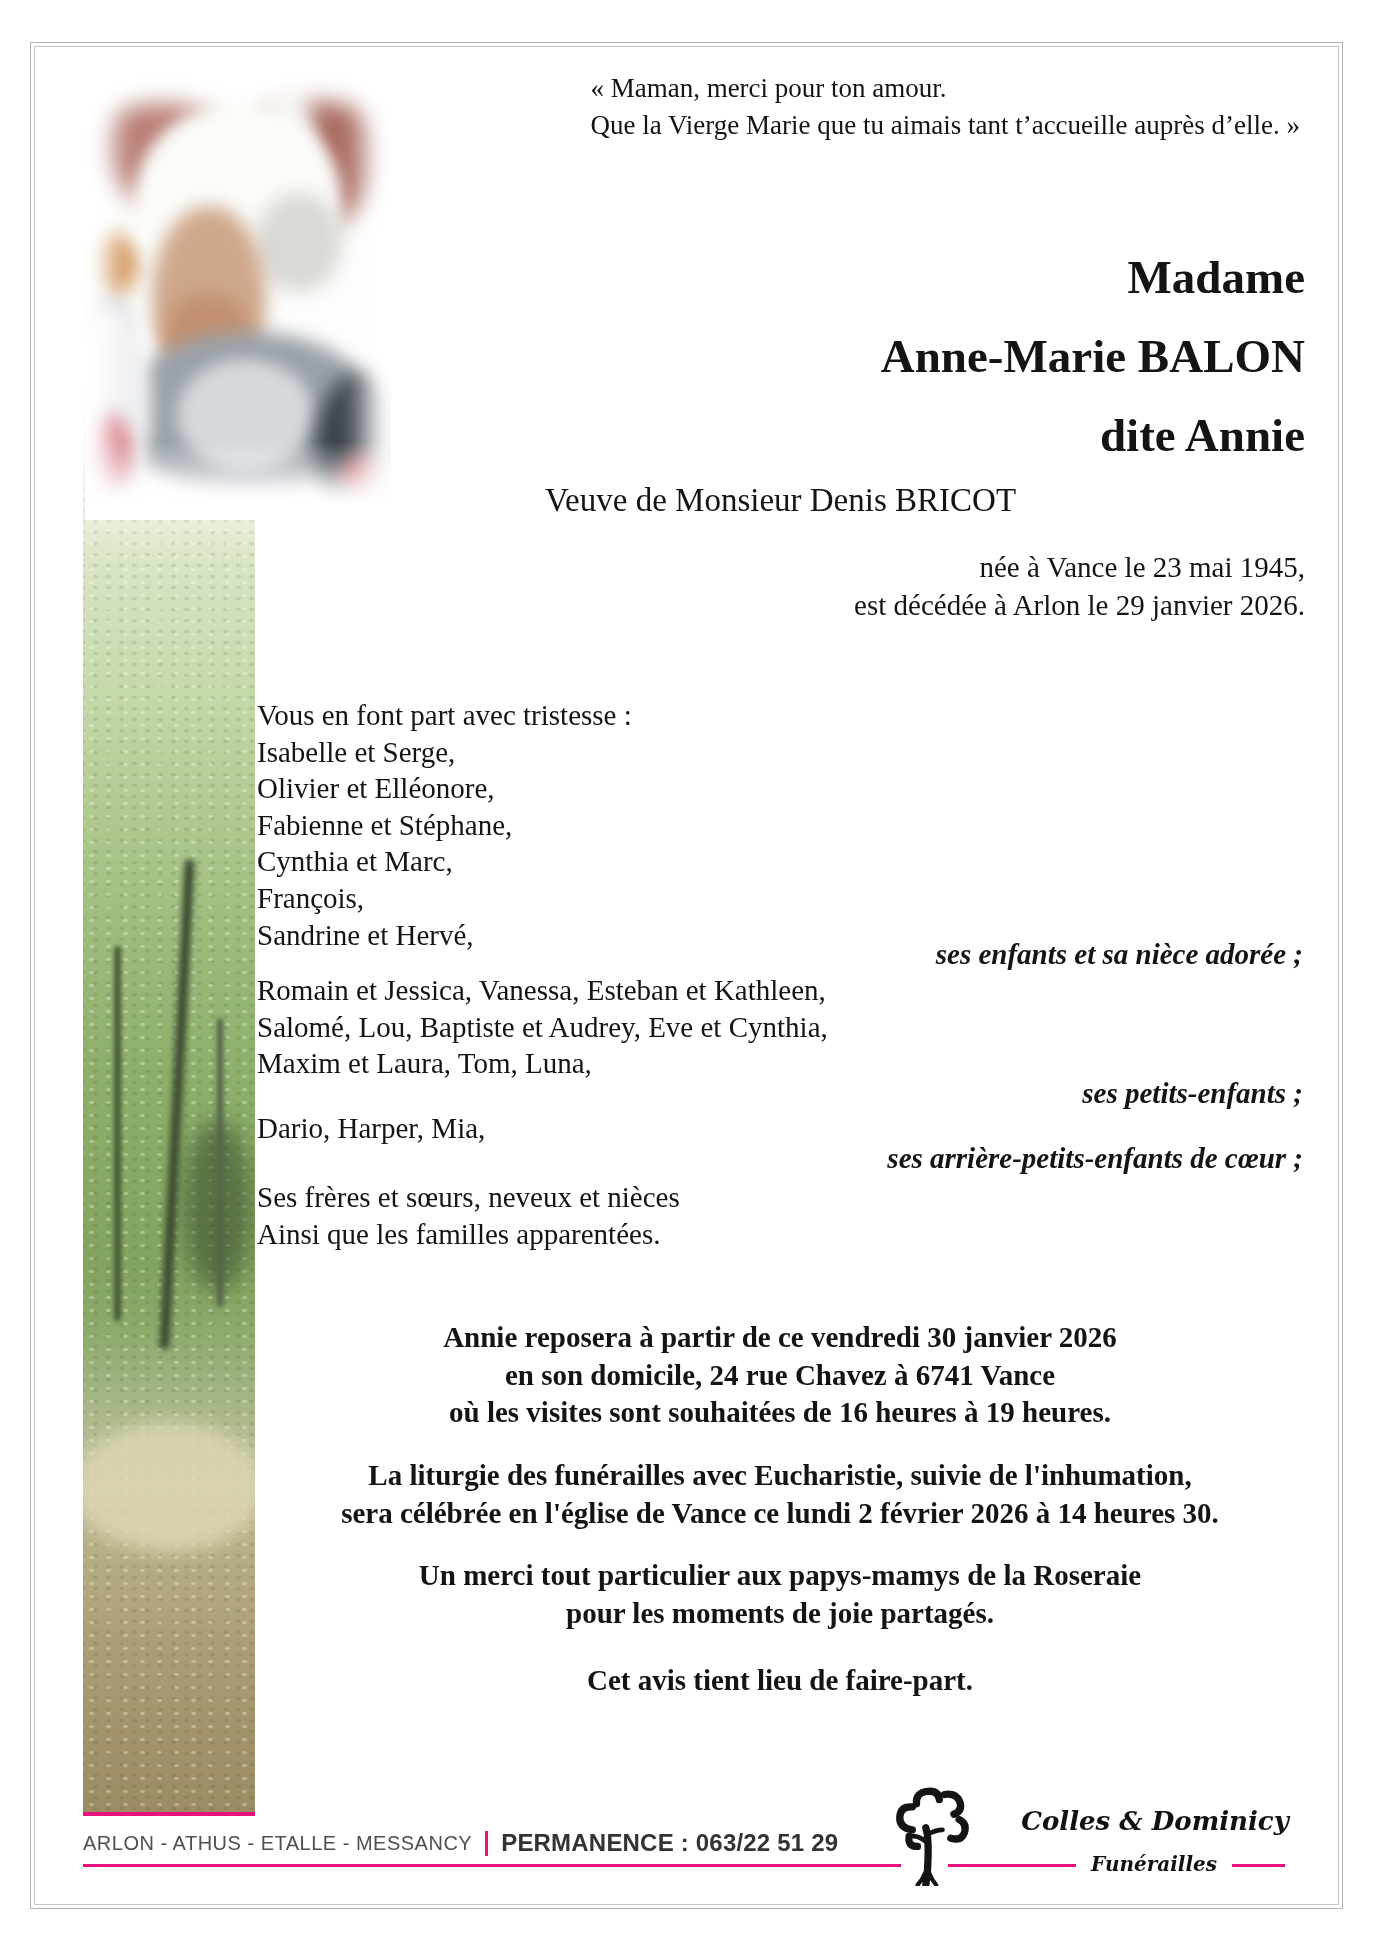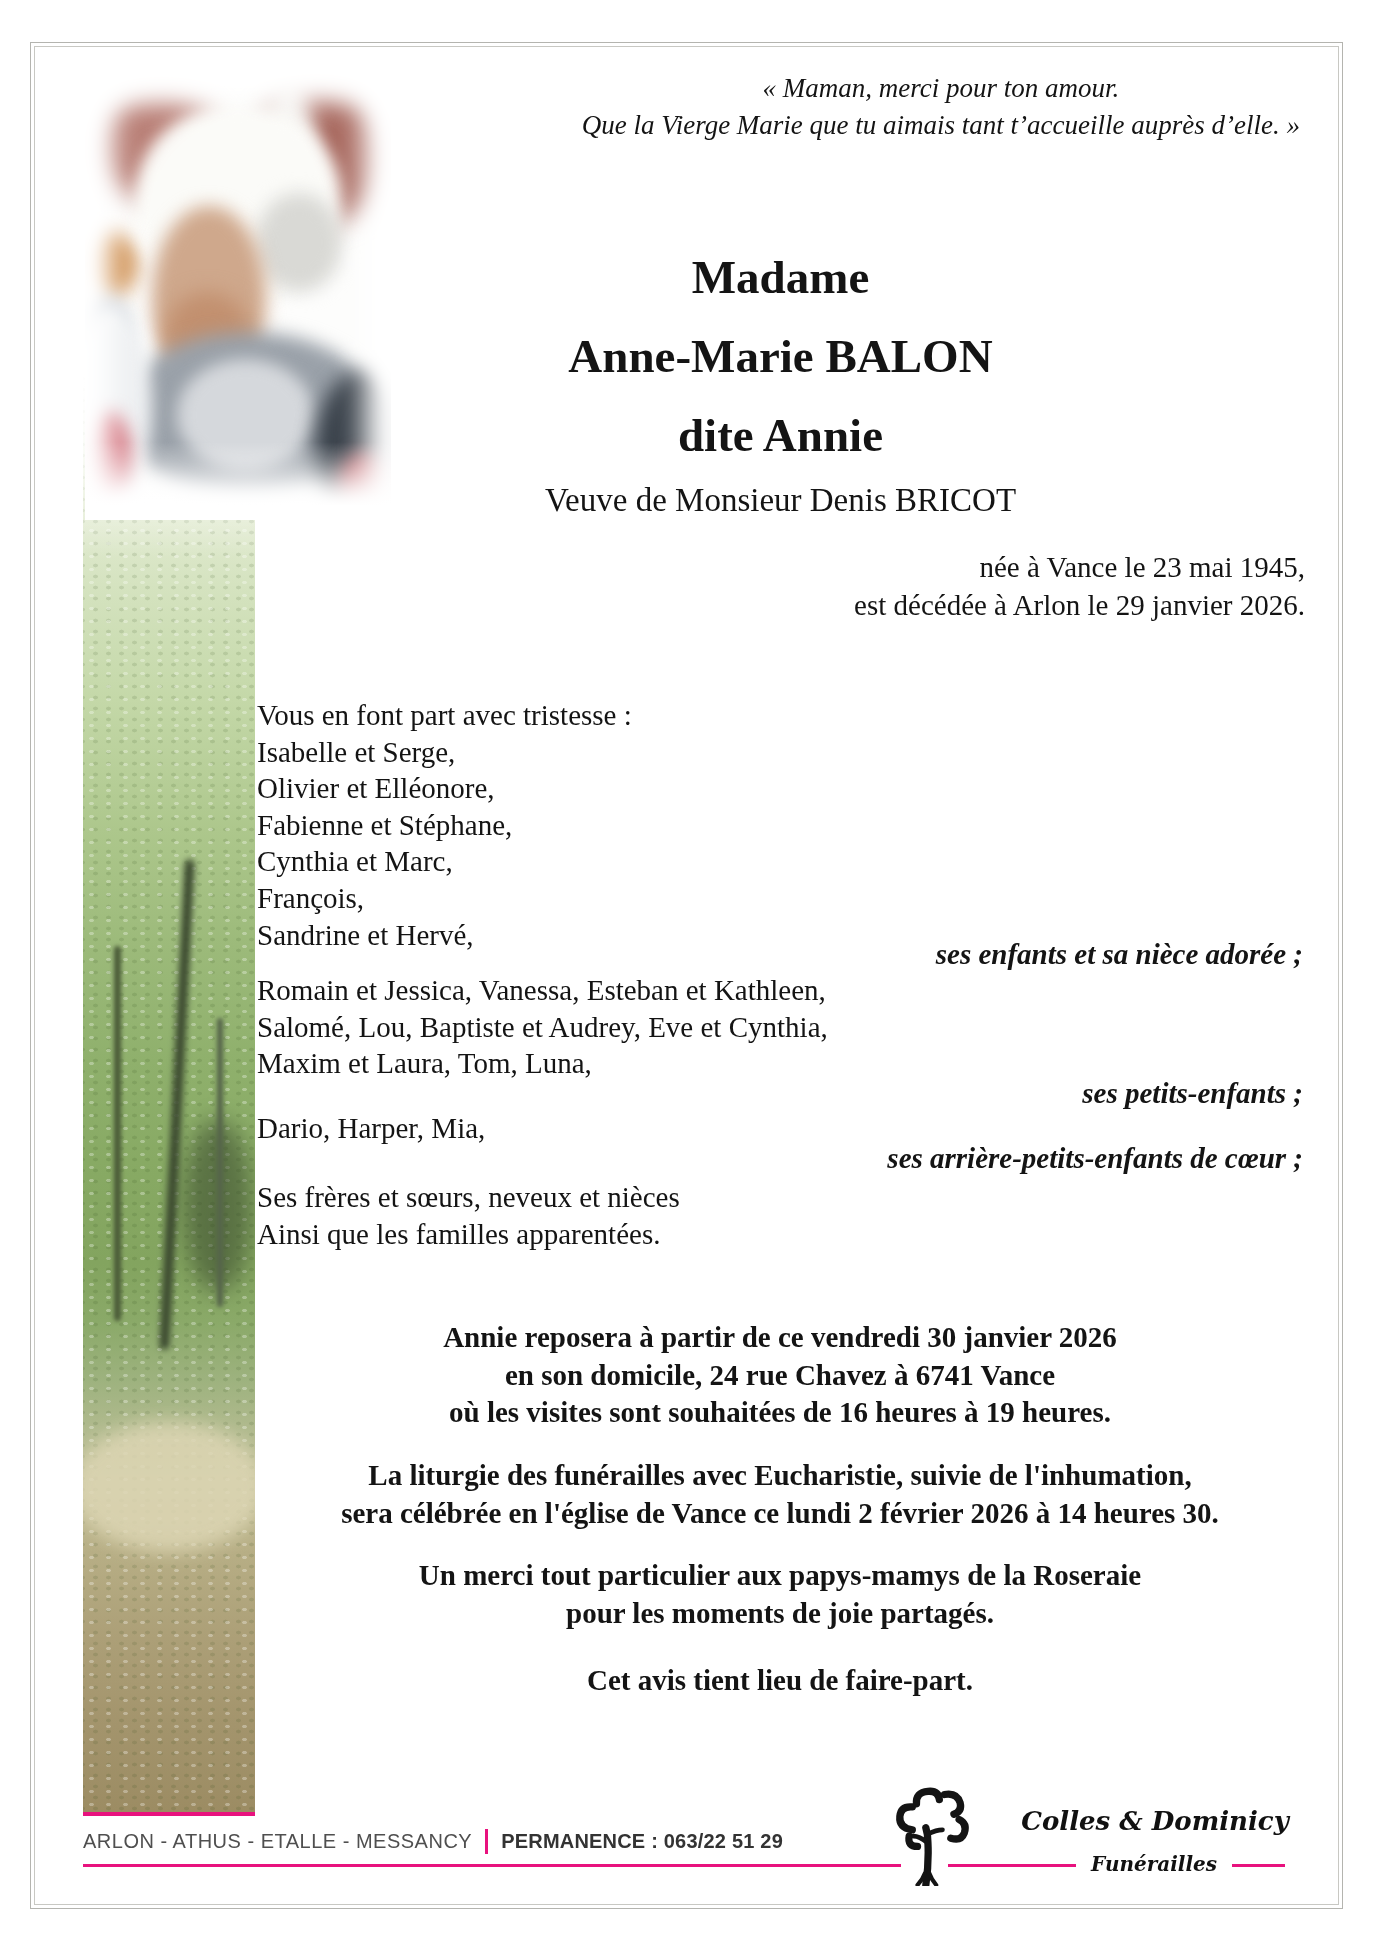--- a/index.html
+++ b/index.html
@@ -49,38 +49,38 @@
   .p-scarf2{left:30%;top:64%;width:45%;height:25%;background:#d5d8dc;filter:blur(8px);}
   .p-jacket{left:-5%;top:52%;width:27%;height:45%;background:#eef0f2;filter:blur(8px);}
   .p-redl{left:0%;top:76%;width:15%;height:21%;background:#cf6470;filter:blur(9px);}
   .p-dark{left:75%;top:67%;width:30%;height:36%;background:#39414a;filter:blur(10px);}
   .p-redr{left:83%;top:85%;width:18%;height:15%;background:#b5484f;filter:blur(9px);}
   .portrait .edgefade{position:absolute;inset:0;box-shadow:inset 0 0 30px 26px #ffffff;}
   .portrait .bottomfade{position:absolute;left:0;bottom:0;width:100%;height:78px;
     background:linear-gradient(0deg,#ffffff 18%,rgba(255,255,255,0) 100%);}
 
   
-  .quote{position:absolute;right:77px;top:70px;text-align:center;font-style:italic;
+  .quote{position:absolute;right:77px;top:70px;text-align:left;
          font-size:27px;line-height:37px;}
-  .title{position:absolute;left:256px;width:1049px;top:238px;text-align:center;
+  .title{position:absolute;left:256px;width:1049px;top:238px;text-align:right;
          font-weight:bold;font-size:47px;line-height:79px;}
   .subtitle{position:absolute;left:256px;width:1049px;top:482px;text-align:center;font-size:33px;}
   .dates{position:absolute;left:256px;width:1049px;top:548px;text-align:right;
          font-size:29px;line-height:38px;}
   .fam{position:absolute;left:257px;width:1048px;font-size:29px;line-height:36.6px;}
   .cap{position:absolute;left:257px;width:1046px;text-align:right;font-style:italic;font-size:29px;font-weight:bold;}
   .boldp{position:absolute;left:230px;width:1100px;text-align:center;font-weight:bold;
          font-size:29px;line-height:37.5px;}
 
   
   .footer-left{position:absolute;left:83px;top:1829px;display:flex;align-items:center;gap:13px;
                font-family:"Liberation Sans", sans-serif;}
   .cities{font-size:20px;color:#4f4f4f;letter-spacing:.5px;}
   .pinksep{width:3px;height:25px;}
-  .permanence{font-size:20px;font-weight:bold;color:#333333;letter-spacing:.2px;}
+  .permanence{font-size:24px;font-weight:bold;color:#333333;letter-spacing:.2px;}
   .rule{position:absolute;top:1864px;height:3px;}
   .rule1{left:83px;width:818px;}
   .rule2{left:948px;width:128px;}
   .rule3{left:1232px;width:53px;}
   .treelogo{position:absolute;left:878px;top:1782px;width:104px;height:104px;}
   .brandname{position:absolute;left:1000px;top:1806px;width:310px;text-align:center;
     font-family:"DejaVu Serif", serif;font-style:italic;font-weight:bold;font-size:26px;color:#111111;}
   .brandsub{position:absolute;left:1076px;top:1852px;width:156px;text-align:center;
     font-family:"DejaVu Serif", serif;font-style:italic;font-weight:bold;font-size:20px;color:#111111;}
 </style>

